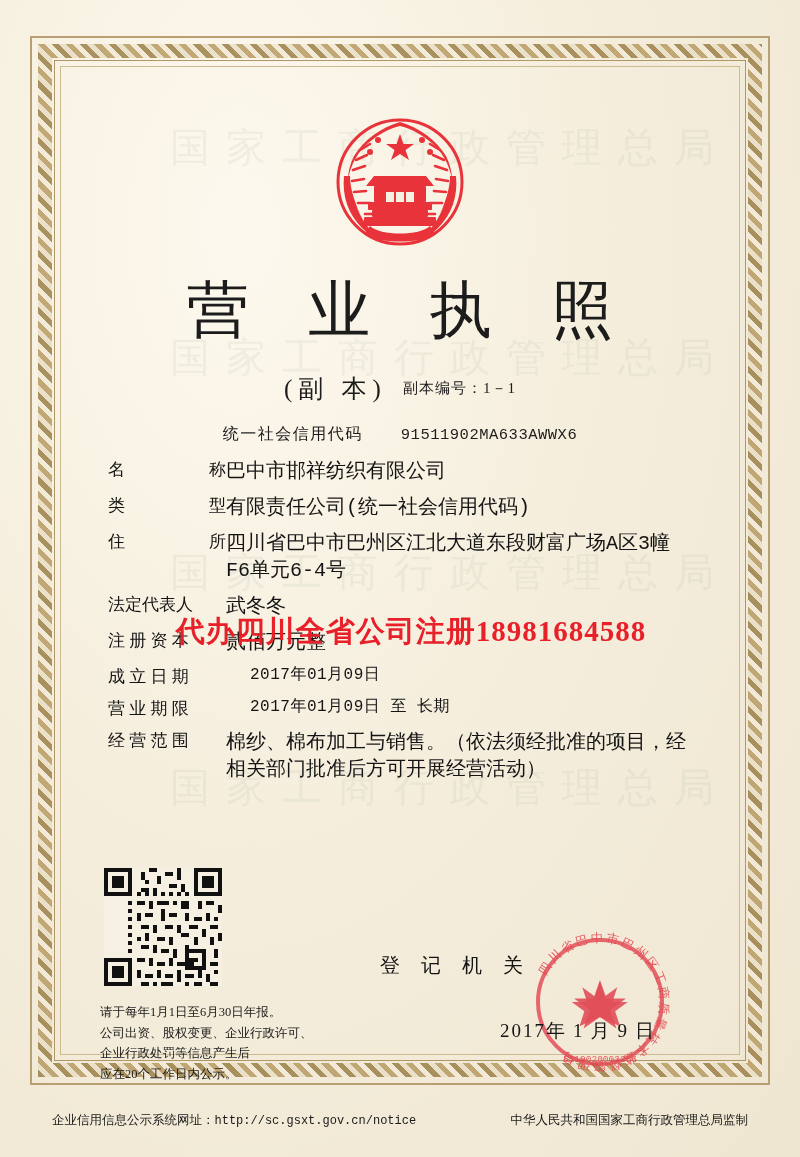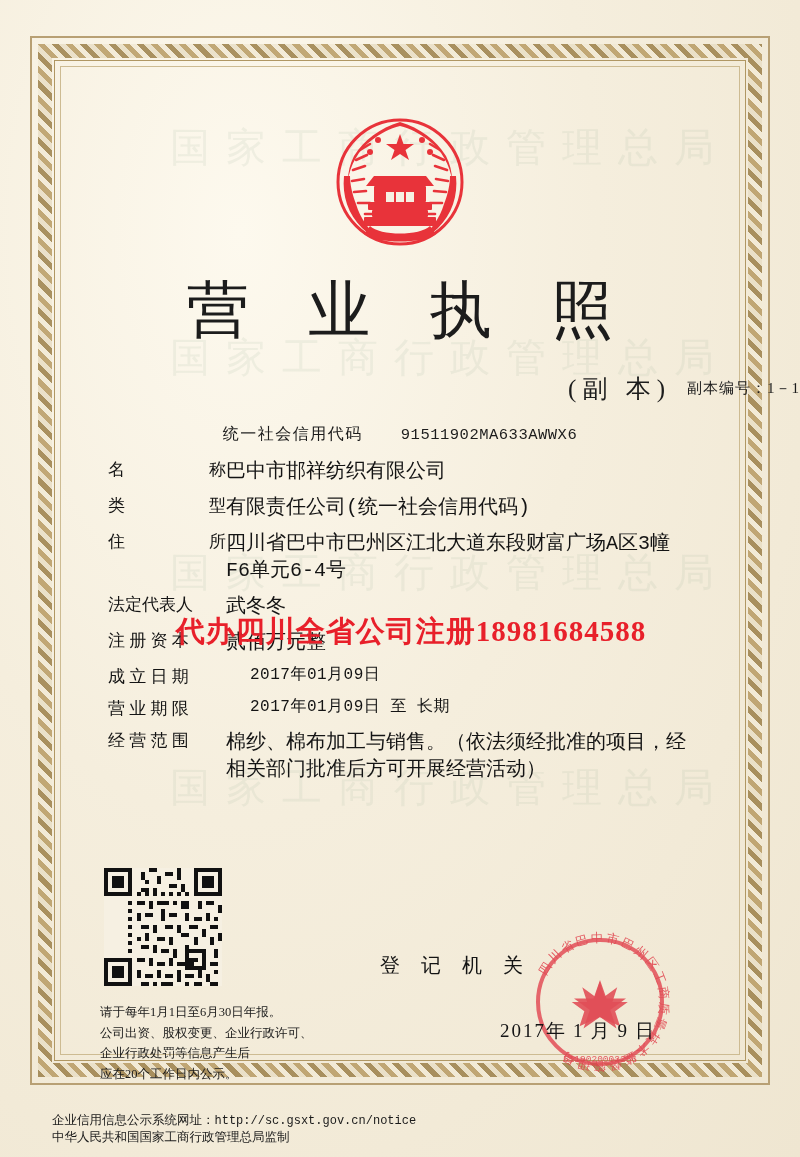--- a/index.html
+++ b/index.html
@@ -91,21 +91,21 @@
     font-size: 62px;
     font-weight: normal;
     letter-spacing: 22px;
     text-indent: 22px;
     color: #1c1c1c;
   }
   .subtitle-row {
     position: absolute;
     top: 372px;
     left: 0; right: 0;
-    text-align: right;
+    text-align: center;
     color: #1c1c1c;
   }
   .subtitle {
     font-family: "Liberation Serif", serif;
     font-size: 25px;
     letter-spacing: 6px;
   }
   .copy-no {
     font-family: "Liberation Serif", serif;
     font-size: 15px;
@@ -239,21 +239,20 @@
   .footer {
     position: absolute;
     left: 52px;
     right: 52px;
     top: 1112px;
     display: flex;
     justify-content: space-between;
     font-family: "Liberation Serif", serif;
     font-size: 12.5px;
     color: #1a1a1a;
-    flex-direction: column;
   }
   .footer .url { font-family: "Liberation Mono", monospace; font-size: 12px; }
 </style>
 </head>
 <body>
 
 <div id="page">
 
   <div class="frame-outer"></div>
   <div class="frame-band"></div>

